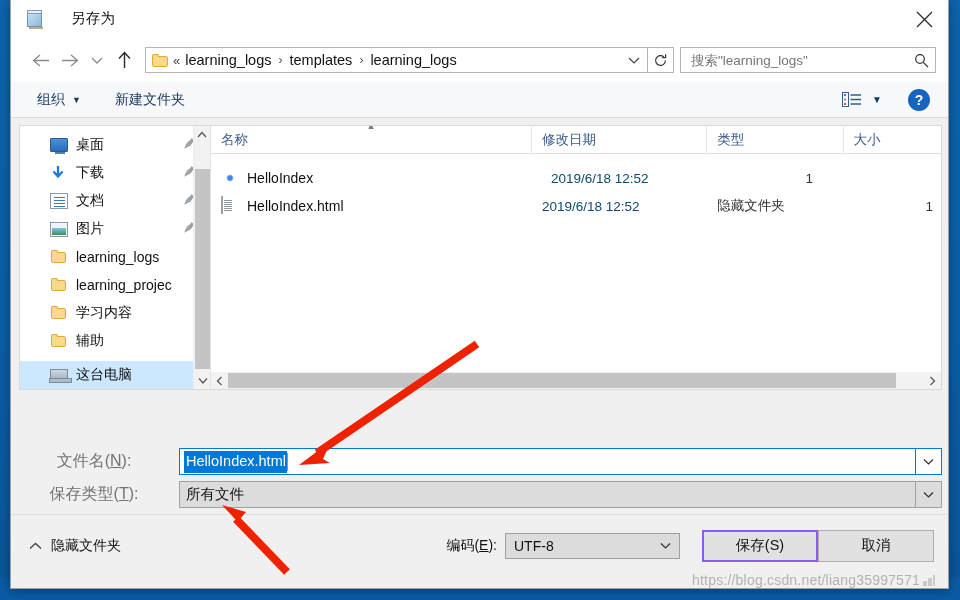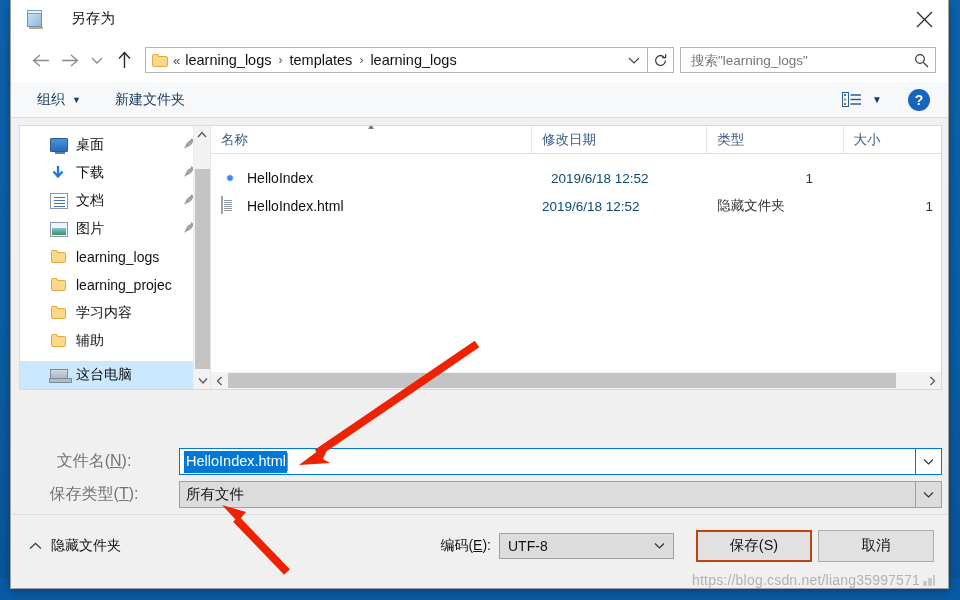--- a/index.html
+++ b/index.html
@@ -254,21 +254,21 @@
   #enc-select {
     width: 175px; height:26px; border:1px solid #a0a0a0; background:#dcdcdc;
     display:flex; align-items:center; padding-left:8px; font-size:14px; color:#111;
     margin-right: 22px;
   }
   #enc-caret { margin-left:auto; margin-right:8px; font-size:11px; color:#333; }
   .dlgbtn {
     width: 116px; height: 32px; display:flex;align-items:center;justify-content:center;
     font-size:14.5px; color:#111; background:#e1e1e1; border:1px solid #adadad;
   }
-  .dlgbtn.primary { border: 2px solid #c2410c; margin-right: 6px; }
+  .dlgbtn.primary { border: 2px solid #8b5cf6; margin-right: 0; }
 
   
   #annot { position:absolute; inset:0; pointer-events:none; }
 
   
   #watermark {
     position:absolute; left: 692px; top: 572px; display:flex; align-items:flex-end;
     font-size: 14px; color: rgba(140,140,140,.62); letter-spacing:.2px;
     font-family:"Liberation Sans", sans-serif; white-space:nowrap;
   }

